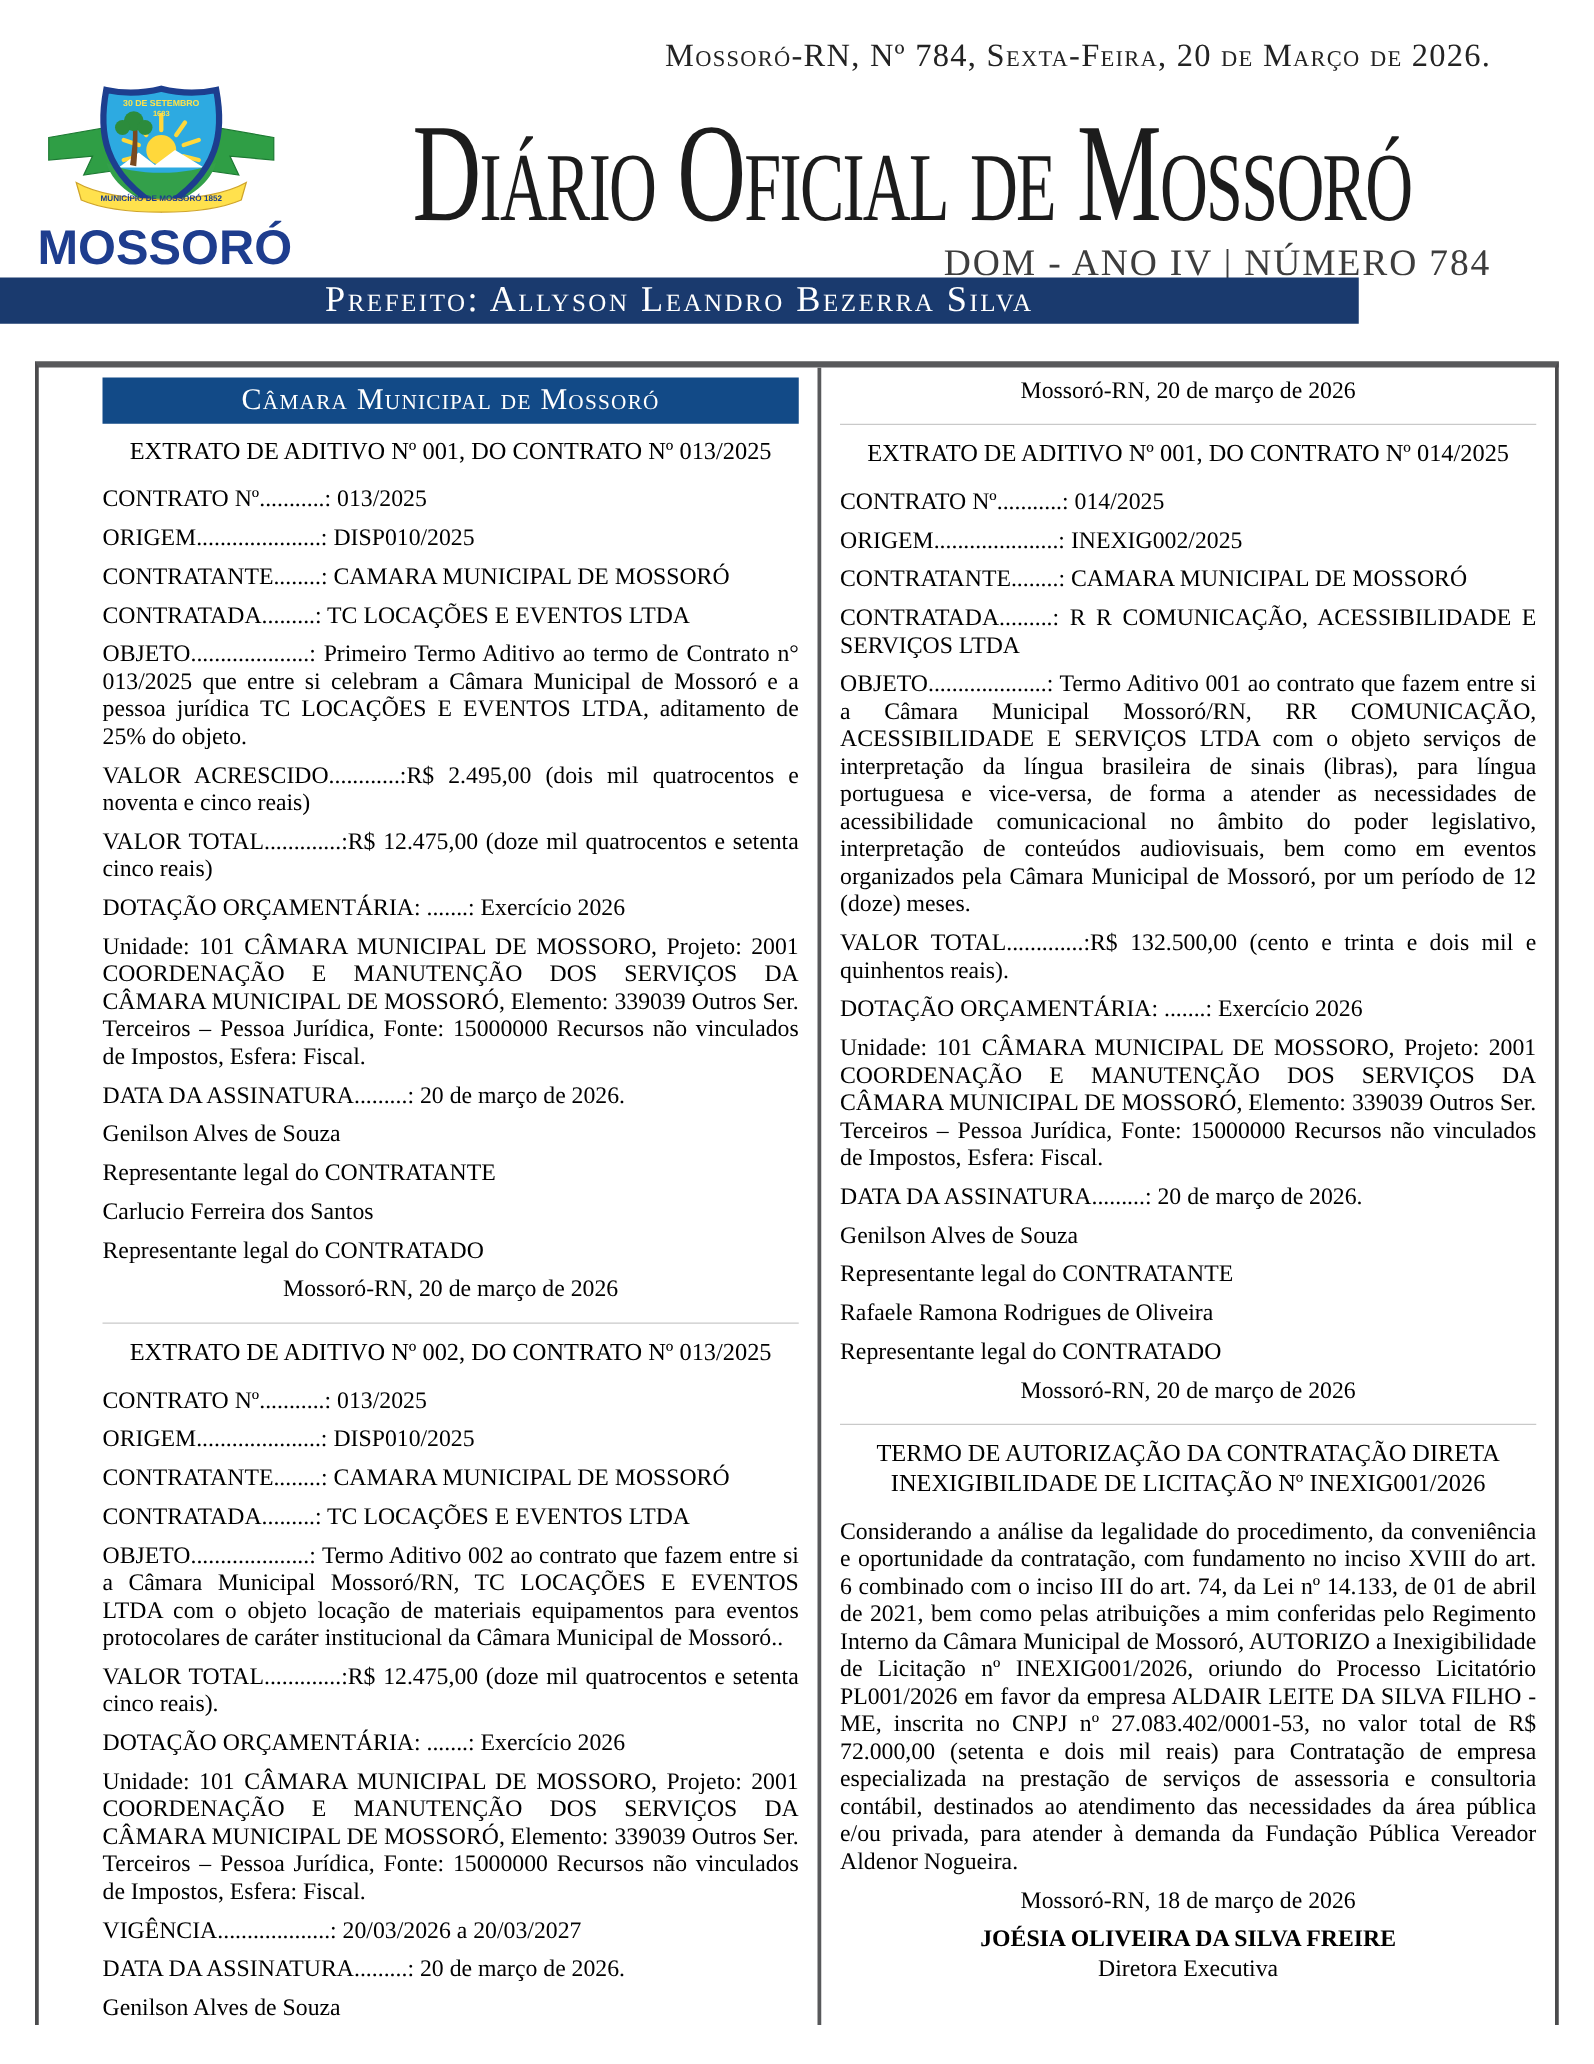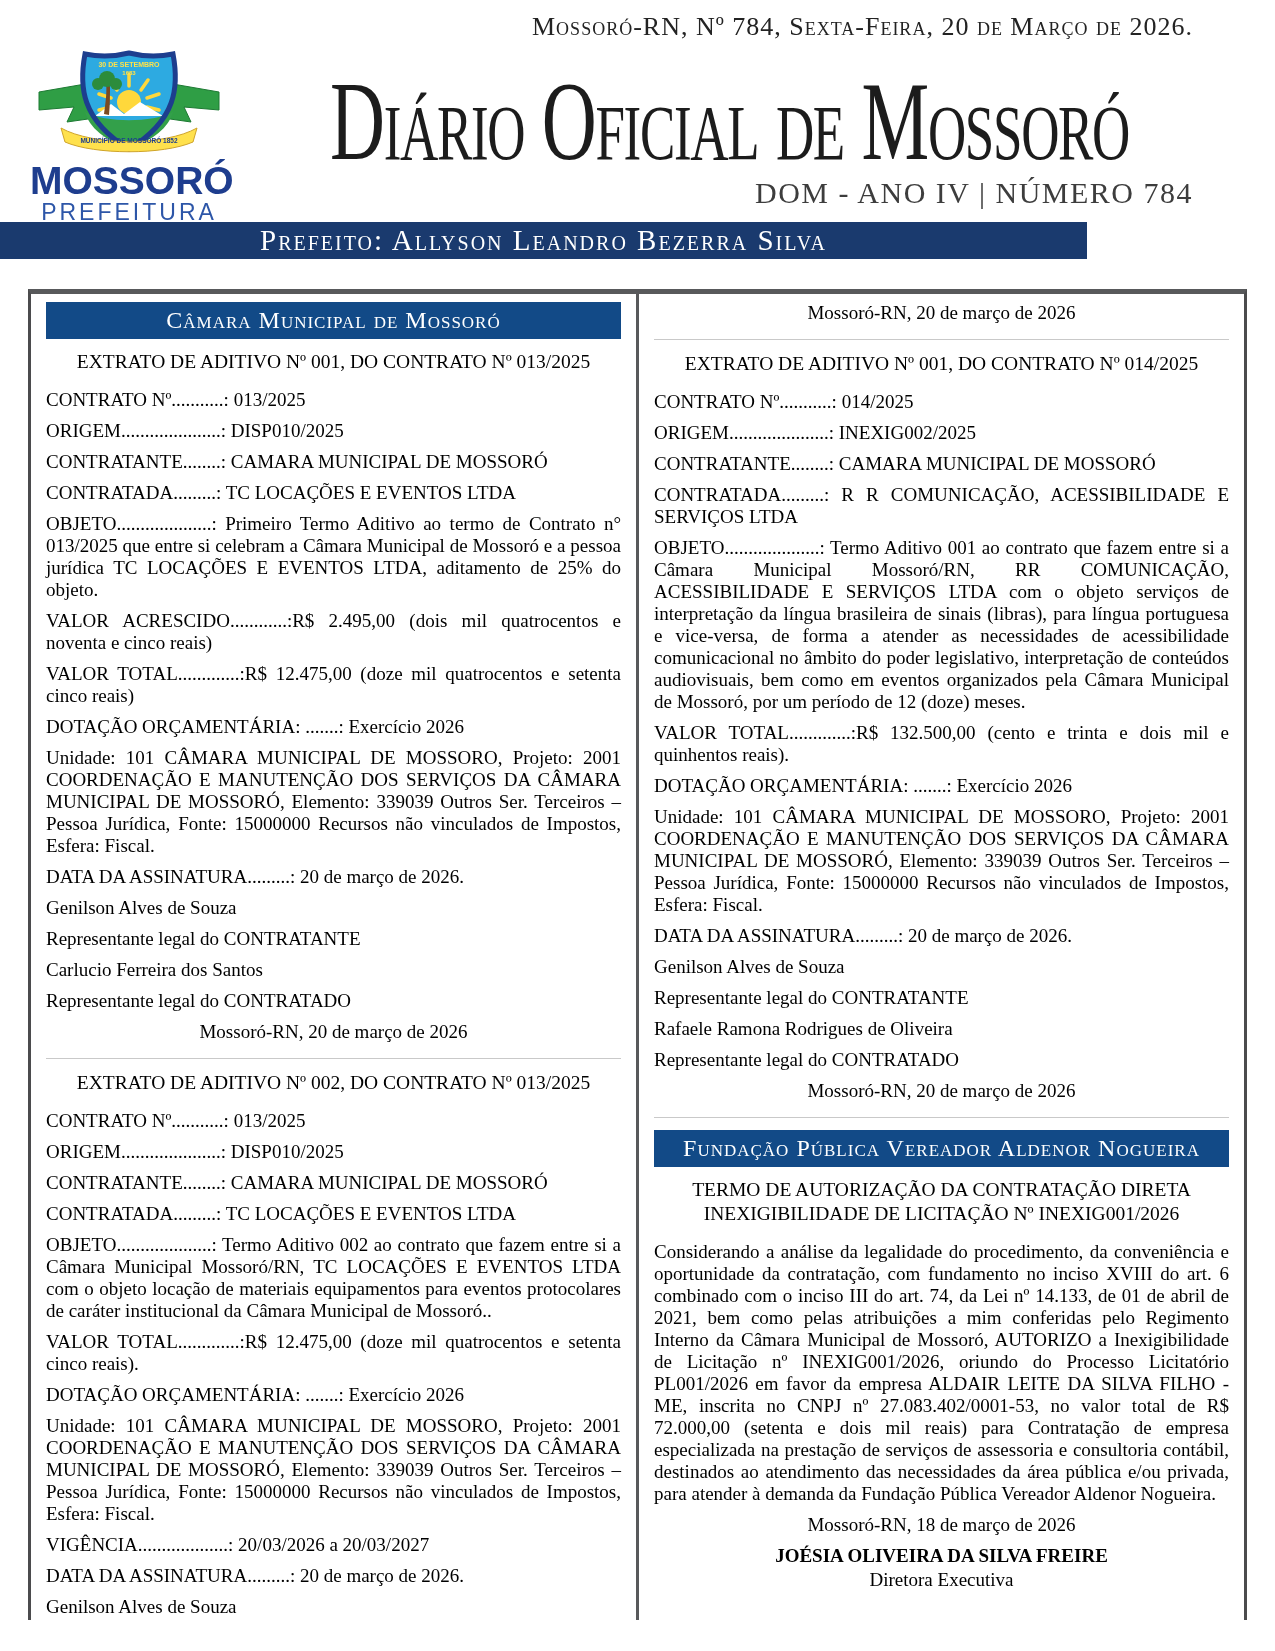--- a/index.html
+++ b/index.html
@@ -2,21 +2,21 @@
 <html lang="pt-BR" style="--banner-navy: #1a3a6e; --section-blue: #124a87; --border-gray: #58595b; --logo-navy: #1e3d8e; --logo-light: #2d56a8;"><head>
 <meta charset="utf-8">
 <style>
   html,body { margin:0; padding:0; background:#ffffff; }
   .page {
     position:relative; width:1275px; height:1651px; background:#fff;
     overflow:hidden; font-family:"Liberation Serif", serif; color:#000;
   }
 
   
-  .masthead { position:absolute; top:0; left:0; width:1275px; height:166px; }
+  .masthead { position:absolute; top:18px; left:0; width:1275px; height:166px; }
   .date-line {
     position:absolute; top:12px; right:82px;
     font-variant:small-caps; font-size:26px; letter-spacing:1px; color:#232323;
   }
   .logo { position:absolute; left:30px; top:50px; width:198px; text-align:center; }
   .logo svg { display:block; margin:0 auto; }
   .logo-city {
     font-family:"Liberation Sans", sans-serif; font-weight:bold;
     font-size:39px; line-height:1.0; color:var(--logo-navy); margin-top:5px;
   }
@@ -47,21 +47,21 @@
   .banner span { font-variant:small-caps; font-size:29px; letter-spacing:2px; }
 
   
   .content {
     position:absolute; top:289px; left:28px; width:1219px; height:1331px;
     box-sizing:border-box;
     border-top:5px solid var(--border-gray);
     border-left:3px solid #4b4b4d;
     border-right:3px solid #4b4b4d;
     display:grid; grid-template-columns:1fr 3px 1fr;
-    overflow:hidden; background:#fff;
+    overflow:hidden; background:#fff;padding-left:36px;
   }
   .divider { background:var(--border-gray); }
   .col {
     padding:8px 15px 0 15px; overflow:hidden;
     font-size:19px; line-height:22px;
   }
   .section-bar {
     background:var(--section-blue); color:#fff; text-align:center;
     font-variant:small-caps; font-size:24px; letter-spacing:1px;
     line-height:29px; padding:4px 0; margin:0 0 11px 0;
@@ -182,21 +182,20 @@
         <p class="para justify">VALOR TOTAL.............:R$ 132.500,00 (cento e trinta e dois mil e quinhentos reais).</p>
         <p class="para">DOTAÇÃO ORÇAMENTÁRIA: .......: Exercício 2026</p>
         <p class="para justify">Unidade: 101 CÂMARA MUNICIPAL DE MOSSORO, Projeto: 2001 COORDENAÇÃO E MANUTENÇÃO DOS SERVIÇOS DA CÂMARA MUNICIPAL DE MOSSORÓ, Elemento: 339039 Outros Ser. Terceiros – Pessoa Jurídica, Fonte: 15000000 Recursos não vinculados de Impostos, Esfera: Fiscal.</p>
         <p class="para">DATA DA ASSINATURA.........: 20 de março de 2026.</p>
         <p class="para">Genilson Alves de Souza</p>
         <p class="para">Representante legal do CONTRATANTE</p>
         <p class="para">Rafaele Ramona Rodrigues de Oliveira</p>
         <p class="para">Representante legal do CONTRATADO</p>
         <p class="para center">Mossoró-RN, 20 de março de 2026</p>
         <div class="rule"></div>
-        <div class="section-bar">Fundação Pública Vereador Aldenor Nogueira</div>
         <h2 class="notice-title">TERMO DE AUTORIZAÇÃO DA CONTRATAÇÃO DIRETA INEXIGIBILIDADE DE LICITAÇÃO Nº INEXIG001/2026</h2>
         <p class="para justify">Considerando a análise da legalidade do procedimento, da conveniência e oportunidade da contratação, com fundamento no inciso XVIII do art. 6 combinado com o inciso III do art. 74, da Lei nº 14.133, de 01 de abril de 2021, bem como pelas atribuições a mim conferidas pelo Regimento Interno da Câmara Municipal de Mossoró, AUTORIZO a Inexigibilidade de Licitação nº INEXIG001/2026, oriundo do Processo Licitatório PL001/2026 em favor da empresa ALDAIR LEITE DA SILVA FILHO - ME, inscrita no CNPJ nº 27.083.402/0001-53, no valor total de R$ 72.000,00 (setenta e dois mil reais) para Contratação de empresa especializada na prestação de serviços de assessoria e consultoria contábil, destinados ao atendimento das necessidades da área pública e/ou privada, para atender à demanda da Fundação Pública Vereador Aldenor Nogueira.</p>
         <p class="para center">Mossoró-RN, 18 de março de 2026</p>
         <p class="para center bold tight">JOÉSIA OLIVEIRA DA SILVA FREIRE</p>
         <p class="para center">Diretora Executiva</p>
       </section>
   </main>
 
 </div>
 

